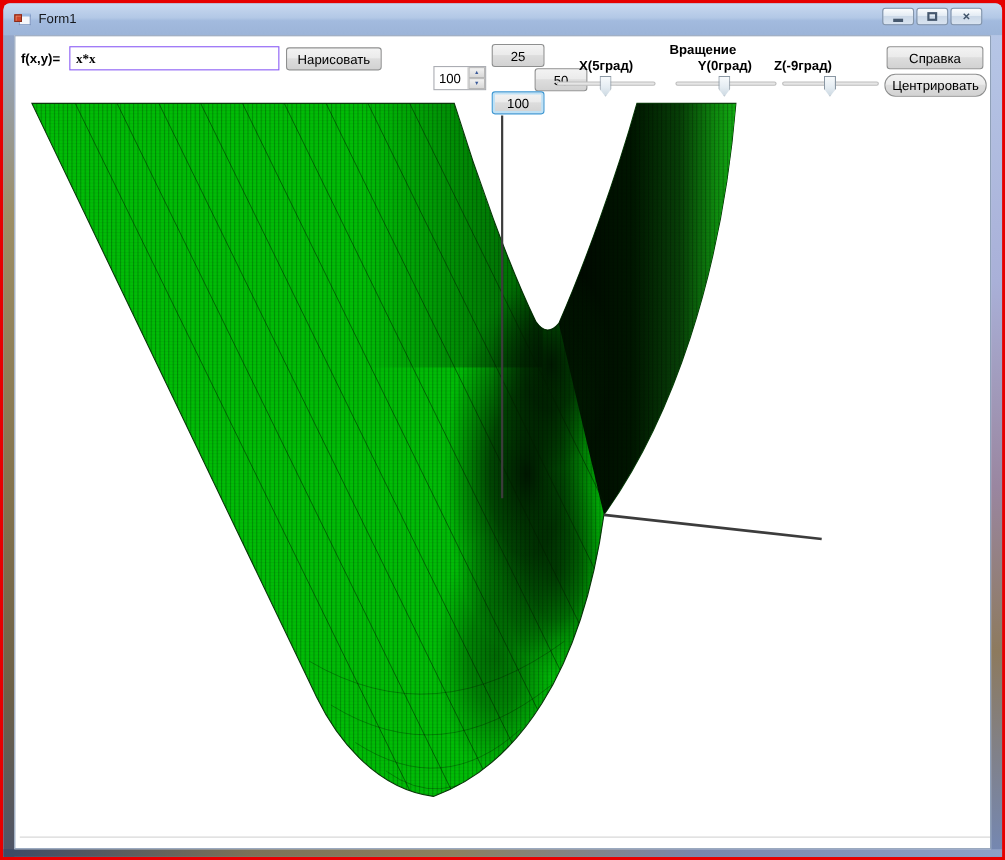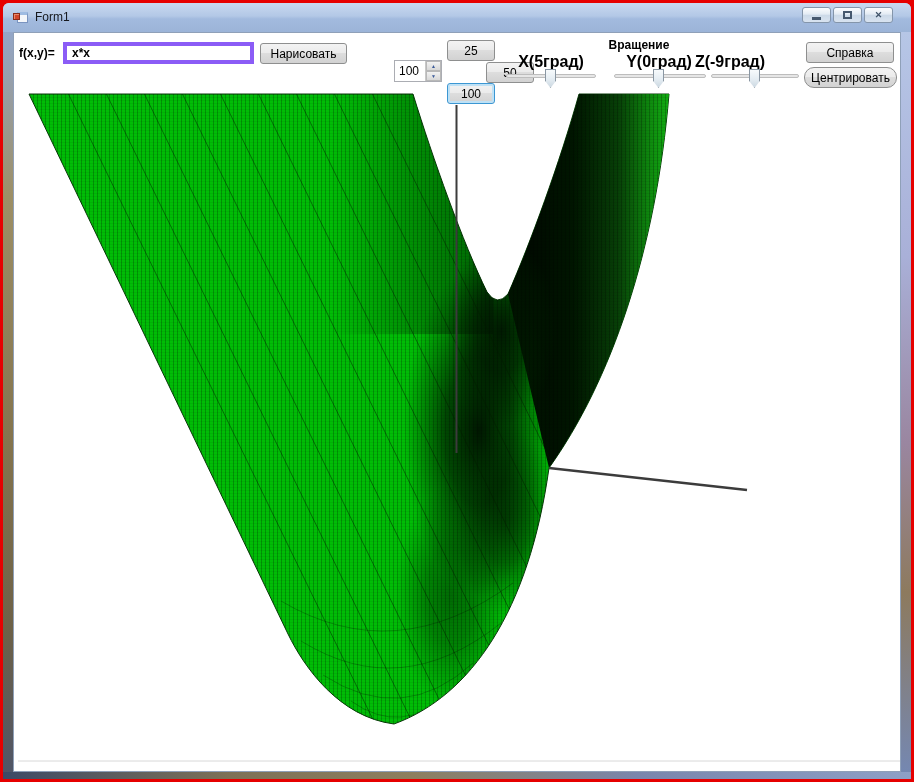--- a/index.html
+++ b/index.html
@@ -35,38 +35,38 @@
   .glyph-max { width:9px; height:8px; border:2px solid #46586e; }
 
   .client { position:absolute; left:10px; top:29px; width:888px; height:740px;
             background:#ffffff; border:1px solid #8fa0b8; }
 
   .plot-svg { position:absolute; left:0; top:0; }
 
   .lbl { position:absolute; font-size:12px; font-weight:bold; color:#000; white-space:nowrap; }
 
   .fx-input { position:absolute; left:49px; top:9px; width:191px; height:22px;
-              border:4px solid #8b5cf6; font-family:Liberation Sans, sans-serif;
+              border:1px solid #8b5cf6; font-family:Liberation Serif, serif;
               font-size:12px; font-weight:bold; padding-left:5px; color:#000; }
 
   .btn { position:absolute; height:21px; border:1px solid #8e8f8f; border-radius:3px;
          background: linear-gradient(180deg,#f3f3f3 0%,#ebebeb 45%,#dddddd 50%,#d2d2d2 100%);
          font-family:"Liberation Sans",sans-serif; font-size:12px; color:#000;
          display:flex; align-items:center; justify-content:center; }
   .btn.focused { border:1px solid #3c97d3; box-shadow: inset 0 0 0 2px #bfe1f5; }
 
   .updown { position:absolute; left:380px; top:27px; width:48px; height:22px;
             border:1px solid #abadb3; background:#fff; display:flex; }
   .updown-value { flex:1; font-size:12px; padding:3px 0 0 4px; color:#000; }
   .spinner { width:16px; border-left:1px solid #c8c8c8; display:flex; flex-direction:column; }
   .spin-btn { flex:1; background:linear-gradient(180deg,#f2f2f2,#d8d8d8); border:1px solid #b8b8b8;
               font-size:5px; color:#3a5a9a; display:flex; align-items:center; justify-content:center; line-height:1; }
 
   .slider { position:absolute; top:0; }
-  .slider-label { position:absolute; top:20px; font-size:16px; font-weight:bold; white-space:nowrap;
+  .slider-label { position:absolute; top:20px; font-size:12px; font-weight:bold; white-space:nowrap;
                   transform: translateX(-50%); }
   .track { position:absolute; top:41px; height:4px; background:#e6e6e6;
            border:1px solid #bdbdbd; border-radius:2px; }
   .thumb { position:absolute; top:36px; width:11px; height:19px;
            background: linear-gradient(180deg,#f7fafc 0%,#e4ecf2 55%,#cdd9e2 100%);
            border:1px solid #8a97a3;
            clip-path: polygon(0 0, 100% 0, 100% 62%, 50% 100%, 0 62%); }
 </style>
 </head>
 <body>

